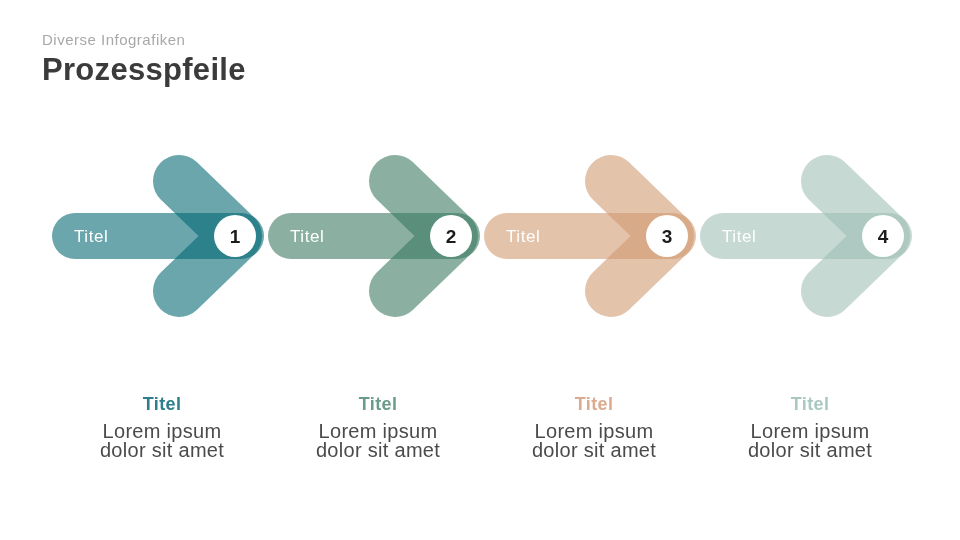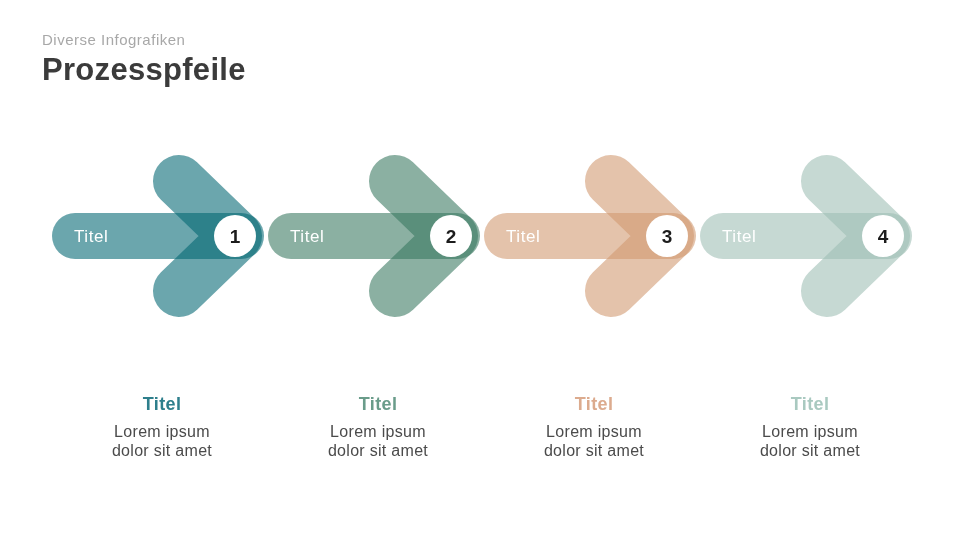--- a/index.html
+++ b/index.html
@@ -14,21 +14,21 @@
   .arrow.a0{left:52px;}  .arrow.a1{left:268px;}
   .arrow.a2{left:484px;} .arrow.a3{left:700px;}
   .chevron{fill:none;stroke-width:52;stroke-linecap:round;stroke-linejoin:round;stroke-opacity:.58;}
   .pill{fill-opacity:.58;}
   .pill-label{font-size:17px;letter-spacing:.6px;}
   .num{font-size:19px;font-weight:bold;text-anchor:middle;}
   .caption{position:absolute;top:394px;width:212px;text-align:center;}
   .caption.c0{left:56px;}  .caption.c1{left:272px;}
   .caption.c2{left:488px;} .caption.c3{left:704px;}
   .caption h3{margin:0 0 8px 0;font-size:18px;font-weight:bold;line-height:20px;letter-spacing:.4px;}
-  .caption p{margin:0;font-size:16px;line-height:19px;white-space:pre-line;letter-spacing:.3px;}
+  .caption p{margin:0;font-size:20px;line-height:19px;white-space:pre-line;letter-spacing:.3px;}
 </style>
 </head>
 <body>
 
 <div class="slide">
 
   <div class="slide-header">
     <div class="eyebrow" style="color: rgb(168, 168, 168);">Diverse Infografiken</div>
     <h1 class="slide-title" style="color: rgb(59, 59, 59);">Prozesspfeile</h1>
   </div>

